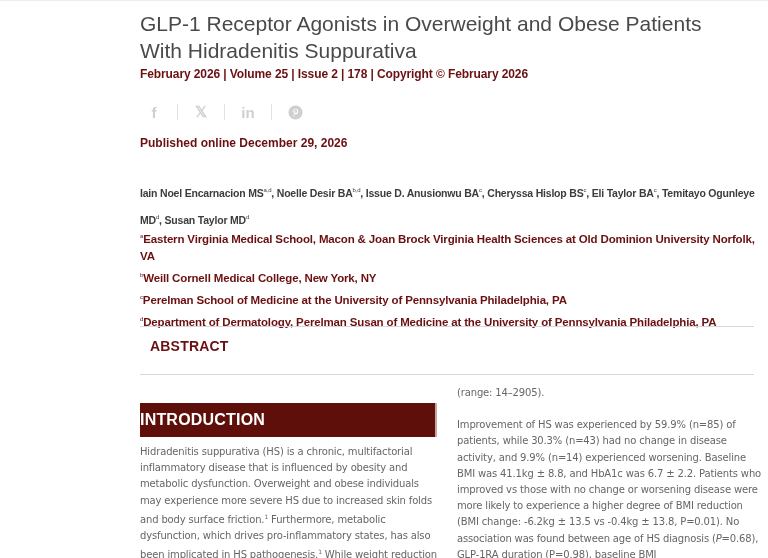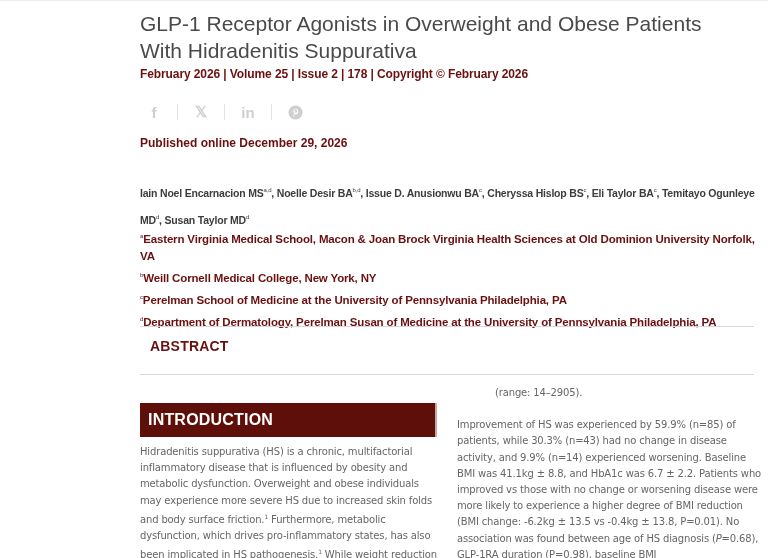--- a/index.html
+++ b/index.html
@@ -38,32 +38,32 @@
     }
     .affils .aff { margin-bottom: 2px; }
     .affils sup { font-size: 6px; vertical-align: 5px; font-weight: normal; }
     .divider { position: absolute; left: 140px; width: 614px; height: 1px; background: #d8d8d8; }
     .abstract-label {
       position: absolute; left: 150px; top: 338px;
       font-size: 14px; font-weight: bold; color: #6b1010; letter-spacing: 0.2px; cursor: pointer;
     }
     .col-left { position: absolute; left: 140px; top: 403px; width: 297px; }
     .intro-bar {
-      background: #5e0f0a; height: 34px; display: flex; align-items: center; padding-left: 8px;
+      background: #5e0f0a; height: 34px; display: flex; align-items: center; 
       border-right: 2px solid #c9a5a3;
     }
     .intro-bar span { color: #ffffff; font-size: 16px; font-weight: bold; letter-spacing: 0.2px; }
     .body-text {
       font-family: "DejaVu Sans", sans-serif;
       font-size: 10px; line-height: 16.2px; color: #666666; letter-spacing: -0.15px;
     }
     .col-left .body-text { margin-top: 7px; }
     .body-text sup { font-size: 6px; vertical-align: 4px; }
     .col-right { position: absolute; left: 457px; top: 385px; width: 305px; }
-    .range { margin-bottom: 16px; margin-left: 38px; }
+    .range { margin-bottom: 16px; }
   </style>
 </head>
 <body>
 
 <div class="topline"></div>
 
 <h1 class="title">GLP-1 Receptor Agonists in Overweight and Obese Patients With Hidradenitis Suppurativa</h1>
 
 <div class="meta">February 2026 | Volume 25 | Issue 2 | 178 | Copyright © February 2026</div>
 

